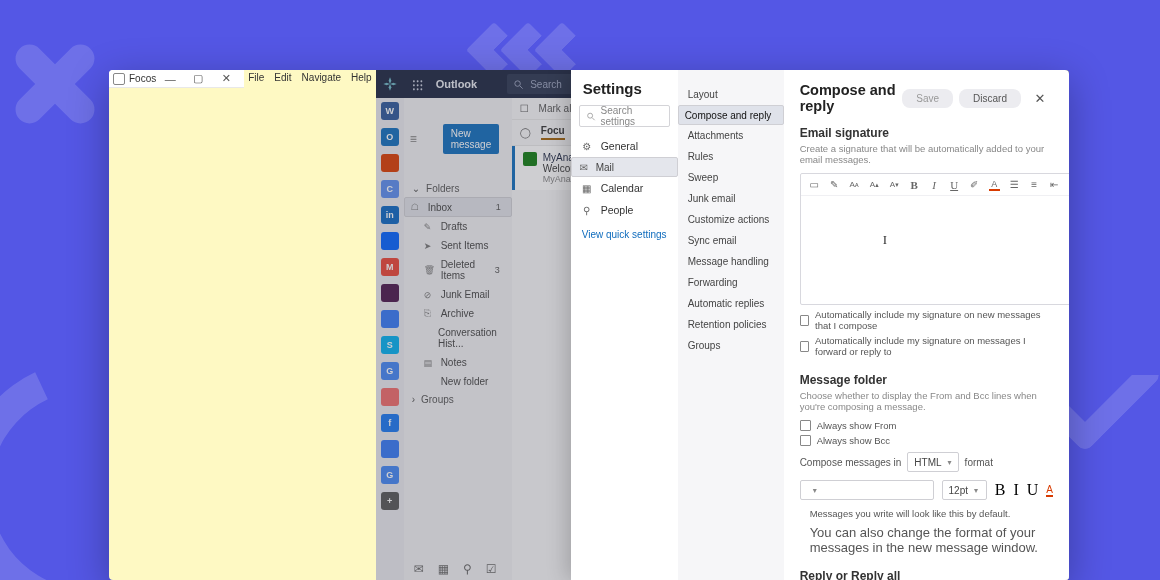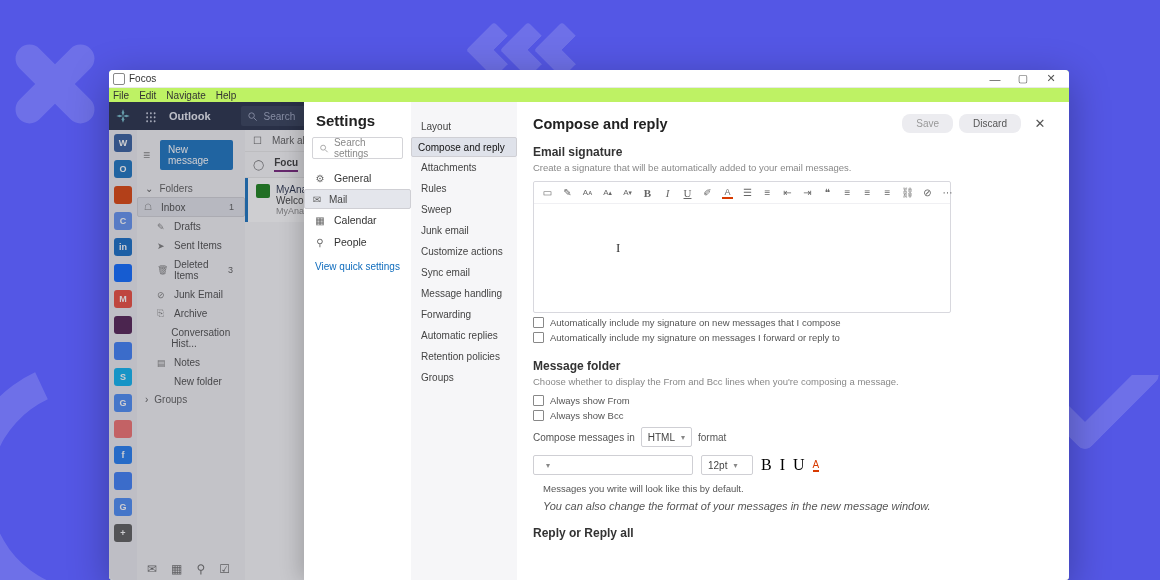--- a/index.html
+++ b/index.html
@@ -10,21 +10,21 @@
 .bgdeco.x1 { top: 40px; left: 10px; width: 90px; height: 90px; }
 .bgdeco.x1::before, .bgdeco.x1::after { content:""; position:absolute; width:100px; height:28px; background:#fff; border-radius:14px; top:30px; left:-5px; }
 .bgdeco.x1::before { transform: rotate(45deg); }
 .bgdeco.x1::after  { transform: rotate(-45deg); }
 .bgdeco.chev { top: 30px; left: 480px; display:flex; gap: -10px; }
 .bgdeco.chev span { display:inline-block; width:40px; height:40px; border-left:20px solid #fff; border-bottom:20px solid #fff; transform: rotate(45deg); margin-left:-6px; border-radius:4px; }
 .bgdeco.stripe { bottom: -40px; left: -40px; width: 260px; height: 260px; border: 30px solid #fff; border-radius: 50%; border-right-color: transparent; border-top-color: transparent; transform: rotate(20deg); }
 .bgdeco.sq { top: 320px; right: 20px; width: 110px; height: 110px; border: 22px solid #fff; border-radius: 10px; transform: rotate(45deg); border-top-color:transparent; border-left-color:transparent;}
 
 
-.window { position: absolute; left: 109px; top: 70px; width: 960px; height: 510px; background: #bef264; border-radius: 4px; box-shadow: 0 10px 40px rgba(0,0,0,0.3); overflow: hidden; display:flex; flex-direction:column; }
+.window { position: absolute; left: 109px; top: 70px; width: 960px; height: 510px; background: #fef9c3; border-radius: 4px; box-shadow: 0 10px 40px rgba(0,0,0,0.3); overflow: hidden; display:flex; flex-direction:row; }
 .titlebar { height: 18px; background: #fff; display:flex; align-items:center; font-size:10px; color:#333; padding:0 4px; border-bottom:1px solid #e8e8e8; }
 .titlebar .spacer { flex:1; }
 .titlebar .wc { width:28px; text-align:center; font-size:11px; color:#555; cursor:default; }
 .menubar { height: 14px; display:flex; align-items:center; font-size:10px; color:#333; padding:0 4px; gap:10px; }
 .menubar span { cursor:default; }
 
 
 .olroot { position:relative; flex:1; overflow:hidden; }
 .olheader { height:28px; background:#1b2541; display:flex; align-items:center; color:#c9cede; font-size:11px; }
 .wafflelogo { width:28px; height:28px; background:#1b2541; display:flex; align-items:center; justify-content:center; }
@@ -32,29 +32,29 @@
 .waffle { width:28px; height:28px; display:flex; align-items:center; justify-content:center; font-size:14px; color:#c9cede; }
 .appname { margin-left:4px; font-weight:600; color:#e8eaf2; }
 .olsearch { margin-left:30px; width:200px; height:20px; background:#2a3551; border-radius:2px; display:flex; align-items:center; padding:0 6px; font-size:10px; color:#9ba4bf; gap:6px;}
 .olheader .spacer { flex:1; }
 .olheader .hicon { width:26px; text-align:center; font-size:12px; color:#c9cede; }
 
 .olmain { position:absolute; top:28px; left:0; right:0; bottom:0; display:flex; background:#f3f3f3; }
 .rail { width:28px; background:#e9e9ef; display:flex; flex-direction:column; align-items:center; padding-top:4px; gap:8px; }
 .rail .ritem { width:18px; height:18px; border-radius:3px; font-size:9px; color:#fff; display:flex; align-items:center; justify-content:center; font-weight:bold; }
 .leftcol { width:108px; background:#f0f0f3; font-size:10px; color:#444; }
-.newmsg { margin:6px; background:#0f6cbd; color:#fff; font-size:10px; padding:4px 8px; border-radius:2px; display:inline-block; }
+.newmsg { margin:22px; background:#0f6cbd; color:#fff; font-size:10px; padding:4px 8px; border-radius:2px; display:inline-block; }
 .navhdr { padding:3px 8px; display:flex; align-items:center; gap:6px; color:#555; }
 .navitem { padding:4px 8px 4px 20px; display:flex; align-items:center; gap:6px; }
 .navitem.sel { background:#dfe1e8; }
 .navitem .cnt { margin-left:auto; margin-right:4px; color:#555; font-size:9px; }
 .msgcol { flex:1; background:#f7f7f9; font-size:10px; color:#555; }
 .msgtool { padding:5px 8px; border-bottom:1px solid #e8e8e8; display:flex; gap:10px; align-items:center;}
 .msgtool .tab { color:#333; }
-.msgtool .tab.active { font-weight:600; border-bottom:2px solid #701a75; padding-bottom:2px; }
+.msgtool .tab.active { font-weight:600; border-bottom:2px solid #a16207; padding-bottom:2px; }
 .msgitem { padding:6px 8px; border-left:3px solid #0f6cbd; background:#fff; }
 .msgitem .mfrom { color:#1b2541; font-size:10px; }
 .msgitem .msubj { color:#333; font-size:10px; }
 .msgitem .mprev { color:#888; font-size:9px; }
 .bottombar { position:absolute; bottom:0; left:28px; height:22px; display:flex; align-items:center; gap:14px; padding:0 10px; color:#666; font-size:12px;}
 
 .dim { position:absolute; inset:0; background:rgba(80,80,90,0.28); }
 
 
 .modal { position:absolute; top:0; left:195px; right:0; bottom:0; background:#fff; display:flex; box-shadow:-4px 0 20px rgba(0,0,0,0.2);}
@@ -89,21 +89,21 @@
 .caret { position:absolute; top:36px; left:82px; font-family:"Times New Roman",serif; font-size:13px; color:#333;}
 .chk { display:flex; align-items:center; gap:6px; font-size:9.5px; color:#555; margin-top:4px;}
 .chk .box { width:11px; height:11px; border:1px solid #888; border-radius:1px;}
 .fmtrow { display:flex; align-items:center; gap:6px; font-size:10px; color:#555; margin-top:6px;}
 .sel { height:20px; border:1px solid #cfcfd4; border-radius:2px; display:flex; align-items:center; padding:0 6px; font-size:10px; color:#444; gap:6px;}
 .sel .dd { color:#888; font-size:8px;}
 .fmtline { display:flex; align-items:center; gap:8px; margin-top:8px;}
 .ffield { width:160px;}
 .szfield { width:52px;}
 .note { font-size:9.5px; color:#555; margin-top:8px; margin-left:10px;}
-.note2 { font-size:11px; color:#555; margin-top:6px; margin-left:10px;font-style:italic;}
+.note2 { font-size:13px; color:#555; margin-top:6px; margin-left:10px;}
 
 svg.ico { width:11px; height:11px; }
 </style>
 </head>
 <body>
 
 <div class="bgdeco x1"></div>
 <div class="bgdeco chev">
     <span></span>
     <span></span>

